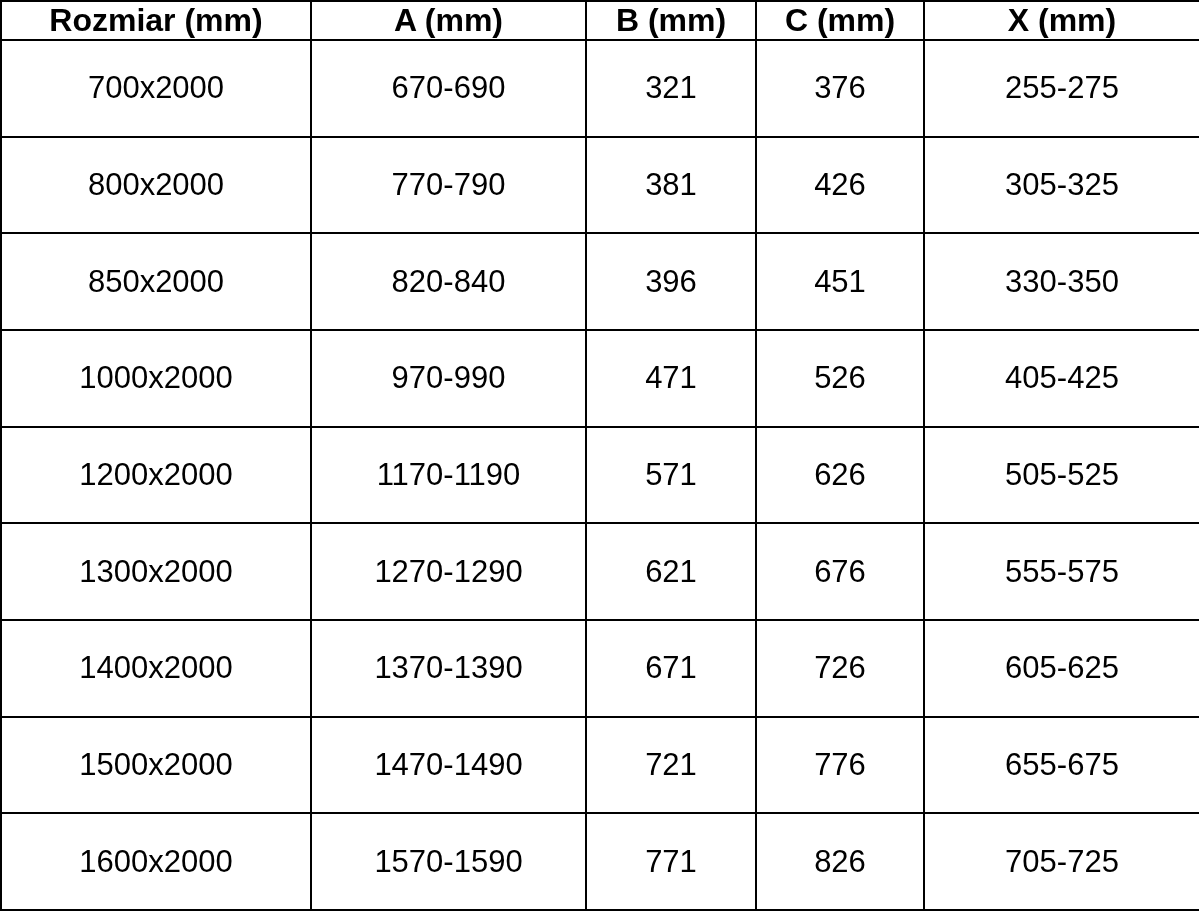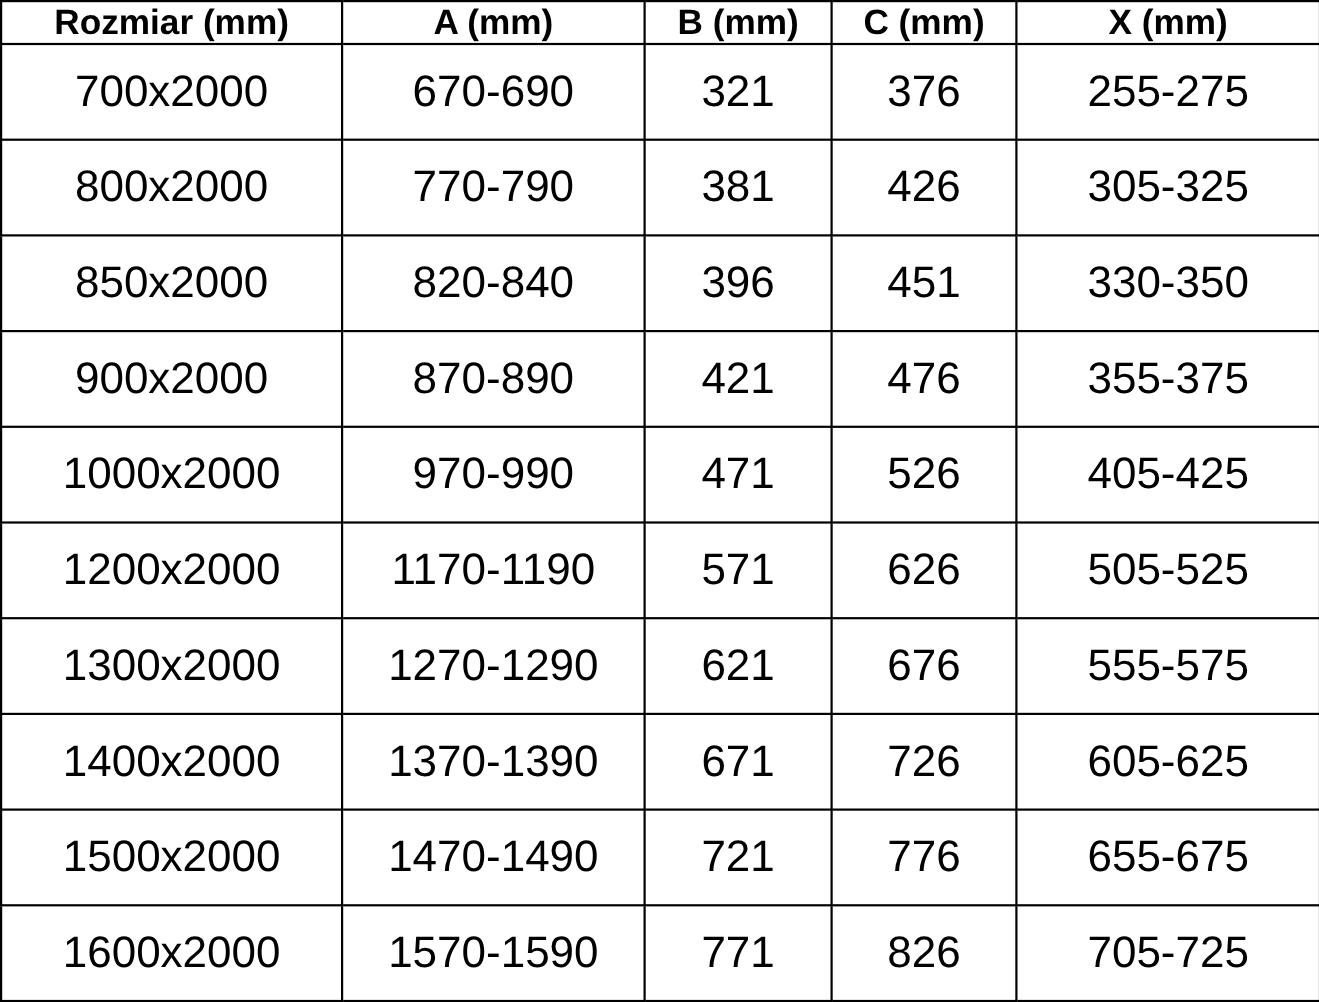--- a/index.html
+++ b/index.html
@@ -24,21 +24,21 @@
     padding: 0;
     overflow: hidden;
     white-space: nowrap;
   }
   table.dim-table th {
     font-size: 32px;
     font-weight: bold;
     border-radius: 18px;
   }
   table.dim-table td {
-    font-size: 40px;
+    font-size: 31px;
     font-weight: normal;
     margin-left: 46px;
   }
   col.col-rozmiar { width: 310px; }
   col.col-a       { width: 275px; }
   col.col-b       { width: 170px; }
   col.col-c       { width: 168px; }
   col.col-x       { width: 276px; }
 </style>
 </head>
@@ -77,27 +77,20 @@
         <td>305-325</td>
       </tr>
       <tr>
         <td>850x2000</td>
         <td>820-840</td>
         <td>396</td>
         <td>451</td>
         <td>330-350</td>
       </tr>
       <tr>
-        <td>900x2000</td>
-        <td>870-890</td>
-        <td>421</td>
-        <td>476</td>
-        <td>355-375</td>
-      </tr>
-      <tr>
         <td>1000x2000</td>
         <td>970-990</td>
         <td>471</td>
         <td>526</td>
         <td>405-425</td>
       </tr>
       <tr>
         <td>1200x2000</td>
         <td>1170-1190</td>
         <td>571</td>

